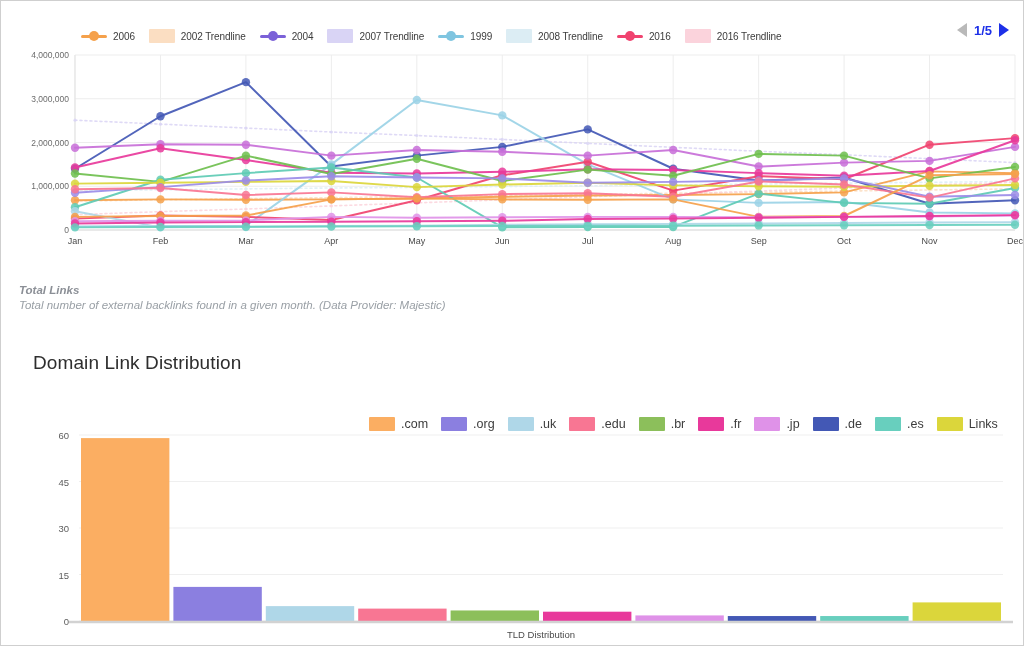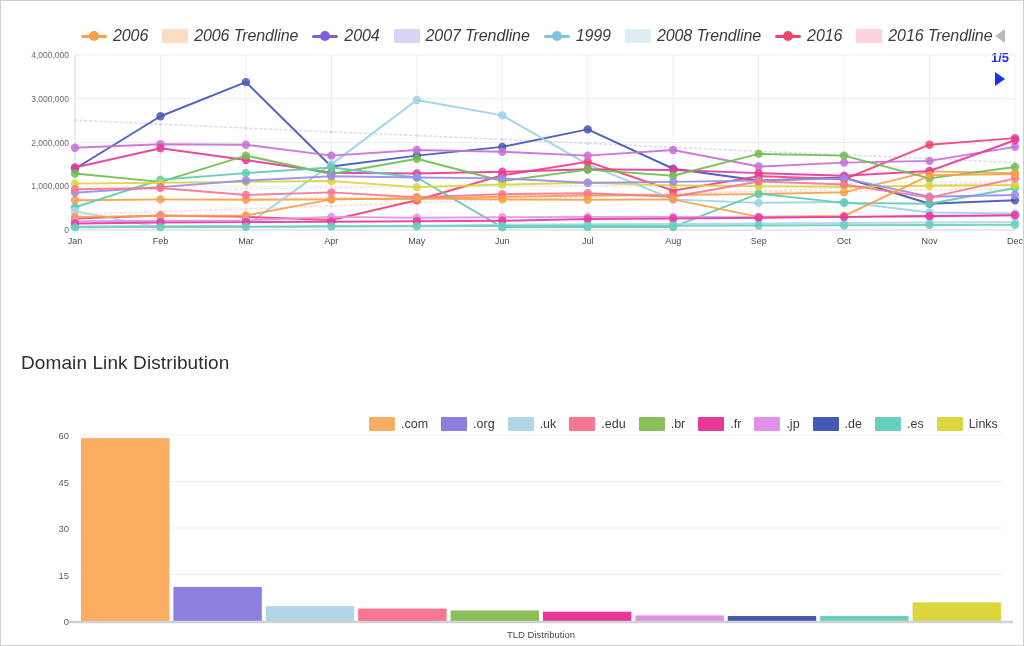--- a/index.html
+++ b/index.html
@@ -49,33 +49,31 @@
     position: absolute; left: 8px; top: 1px;
     width: 10px; height: 10px; border-radius: 50%;
   }
   .lg-swatch {
     width: 26px; height: 14px;
     margin-right: 6px;
     border-radius: 1px;
     display: inline-block;
   }
   .lg-label {
-    font-size: 16px;
+    font-size: 10px;
     color: #3c3c3c;
     letter-spacing: -0.1px;
-    font-style: italic;
   }
 
   .pager {
     position: absolute;
-    right: 14px; top: 28px;
+    right: 14px; top: 18px;
     display: flex; align-items: center;
     height: 22px;
     gap: 7px;
-    flex-direction: column;
   }
   .pager .arrow {
     width: 0; height: 0;
     display: inline-block;
   }
   .pager .arrow-left {
     border-top: 7px solid transparent;
     border-bottom: 7px solid transparent;
     border-right: 10px solid #b9b9b9;
   }
@@ -127,21 +125,21 @@
   .caption .cap-desc {
     font-size: 11.5px;
     font-style: italic;
     color: #9aa0a6;
     line-height: 15px;
   }
 
   
   .section-title {
     position: absolute;
-    left: 20px; top: 351px;
+    left: 32px; top: 351px;
     font-size: 19px;
     color: #2e2e2e;
     font-weight: normal;
     letter-spacing: 0.1px;
   }
 
   
   .bar-legend {
     position: absolute;
     left: 368px; top: 416px;
@@ -192,21 +190,21 @@
   <div class="line-legend">
       <div class="lg-item">
         <span class="lg-marker">
           <span class="bar" style="background: rgb(245, 161, 75);"></span>
           <span class="dot" style="background: rgb(245, 161, 75);"></span>
         </span>
         <span class="lg-label">2006</span>
       </div>
       <div class="lg-item">
         <span class="lg-swatch" style="background: rgb(251, 222, 194);"></span>
-        <span class="lg-label">2006 Trendline</span>
+        <span class="lg-label">2002 Trendline</span>
       </div>
       <div class="lg-item">
         <span class="lg-marker">
           <span class="bar" style="background: rgb(123, 97, 216);"></span>
           <span class="dot" style="background: rgb(123, 97, 216);"></span>
         </span>
         <span class="lg-label">2004</span>
       </div>
       <div class="lg-item">
         <span class="lg-swatch" style="background: rgb(217, 212, 245);"></span>
@@ -576,20 +574,24 @@
         <text x="501.27272727272725" y="197" class="xtick">Jun</text>
         <text x="586.7272727272727" y="197" class="xtick">Jul</text>
         <text x="672.1818181818181" y="197" class="xtick">Aug</text>
         <text x="757.6363636363636" y="197" class="xtick">Sep</text>
         <text x="843.0909090909091" y="197" class="xtick">Oct</text>
         <text x="928.5454545454545" y="197" class="xtick">Nov</text>
         <text x="1014" y="197" class="xtick">Dec</text>
       </svg>
   </div>
 
+  <div class="caption">
+    <div class="cap-title">Total Links</div>
+    <div class="cap-desc">Total number of external backlinks found in a given month. (Data Provider: Majestic)</div>
+  </div>
 
   <div class="section-title">Domain Link Distribution</div>
 
   <div class="bar-legend">
       <div class="bl-item">
         <span class="bl-swatch" style="background: rgb(251, 174, 98);"></span>
         <span class="bl-label">.com</span>
       </div>
       <div class="bl-item">
         <span class="bl-swatch" style="background: rgb(139, 127, 224);"></span>

